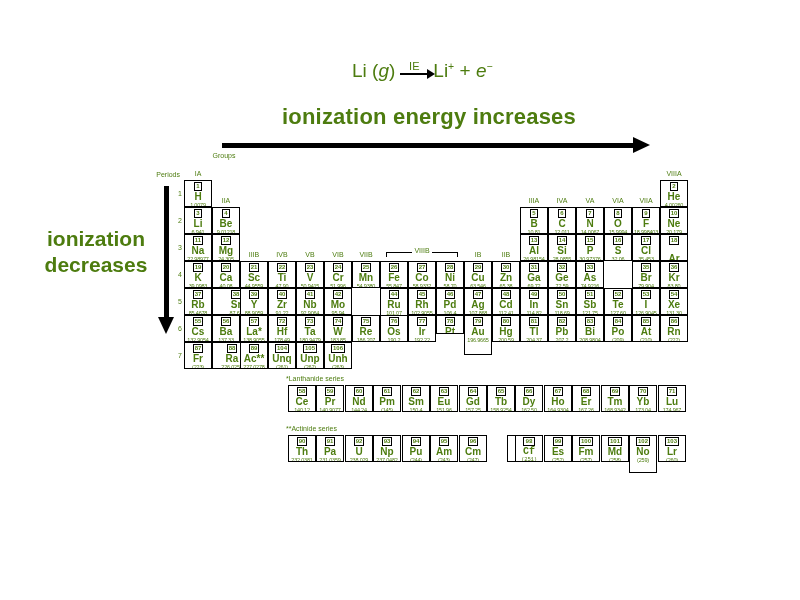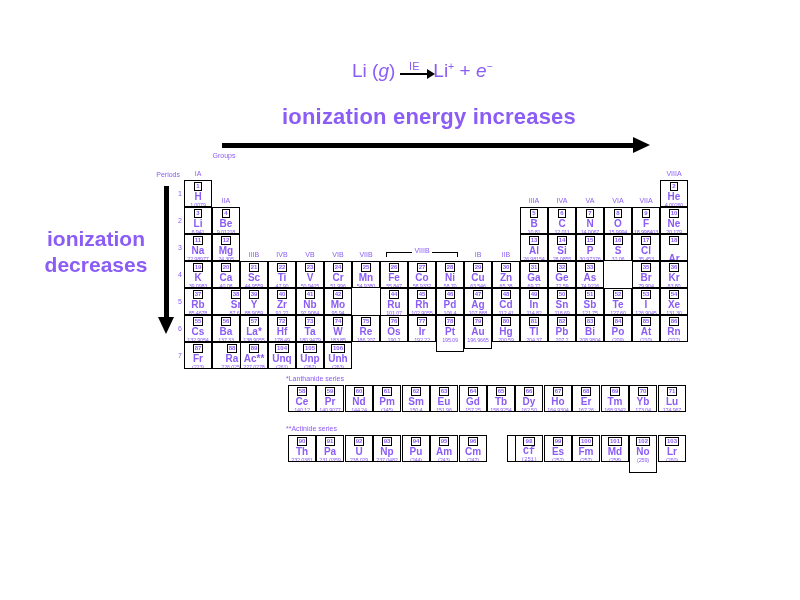--- a/index.html
+++ b/index.html
@@ -1,17 +1,17 @@
 <!DOCTYPE html>
 <html><head>
 <meta charset="utf-8">
 <style>
   html,body{margin:0;padding:0;background:#fff;}
   .canvas{position:relative;width:800px;height:600px;background:#ffffff;overflow:hidden;
-          font-family:"Liberation Sans",sans-serif;color:#8b5cf6;}
+          font-family:"Liberation Sans",sans-serif;color:#4d7c0f;}
   
   .equation{position:absolute;left:352px;top:60px;display:flex;align-items:center;font-size:19px;}
   .equation .it{font-style:italic;}
   .equation sup{font-size:0.55em;line-height:0;vertical-align:super;}
   .rxn-arrow{display:inline-flex;flex-direction:column;align-items:center;margin:0 5px;position:relative;top:-3px;}
   .rxn-lbl{font-size:11px;line-height:11px;}
   .rxn-shaft{display:block;width:28px;height:2px;background:#000;position:relative;margin-top:1px;}
   .rxn-shaft::after{content:"";position:absolute;right:-7px;top:-4px;width:0;height:0;
                     border-left:8px solid #000;border-top:5px solid transparent;border-bottom:5px solid transparent;}
   
@@ -379,26 +379,26 @@
       <div class="ecell" style="left: 196px; top: 135px; width: 28px; height: 27px;">
         <span class="enum">76</span>
         <span class="esym">Os</span>
         <span class="emass">190.2</span>
       </div>
       <div class="ecell" style="left: 224px; top: 135px; width: 28px; height: 27px;">
         <span class="enum">77</span>
         <span class="esym">Ir</span>
         <span class="emass">192.22</span>
       </div>
-      <div class="ecell" style="left: 252px; top: 135px; width: 28px; height: 37px;">
+      <div class="ecell" style="left: 252px; top: 135px; width: 28px; height: 19px;">
         <span class="enum">78</span>
         <span class="esym">Pt</span>
         <span class="emass">195.09</span>
       </div>
-      <div class="ecell" style="left: 280px; top: 135px; width: 28px; height: 34px;">
+      <div class="ecell" style="left: 280px; top: 135px; width: 28px; height: 40px;">
         <span class="enum">79</span>
         <span class="esym">Au</span>
         <span class="emass">196.9665</span>
       </div>
       <div class="ecell" style="left: 308px; top: 135px; width: 28px; height: 27px;">
         <span class="enum">80</span>
         <span class="esym">Hg</span>
         <span class="emass">200.59</span>
       </div>
       <div class="ecell" style="left: 336px; top: 135px; width: 28px; height: 27px;">

